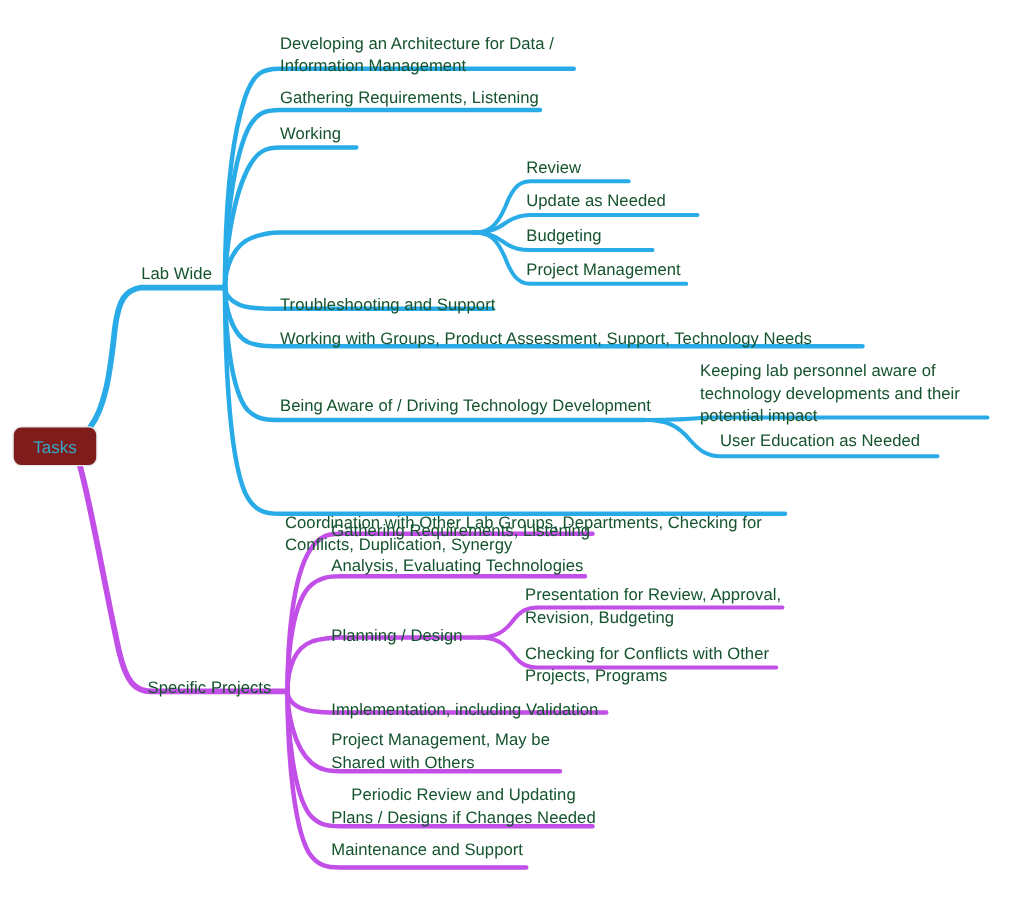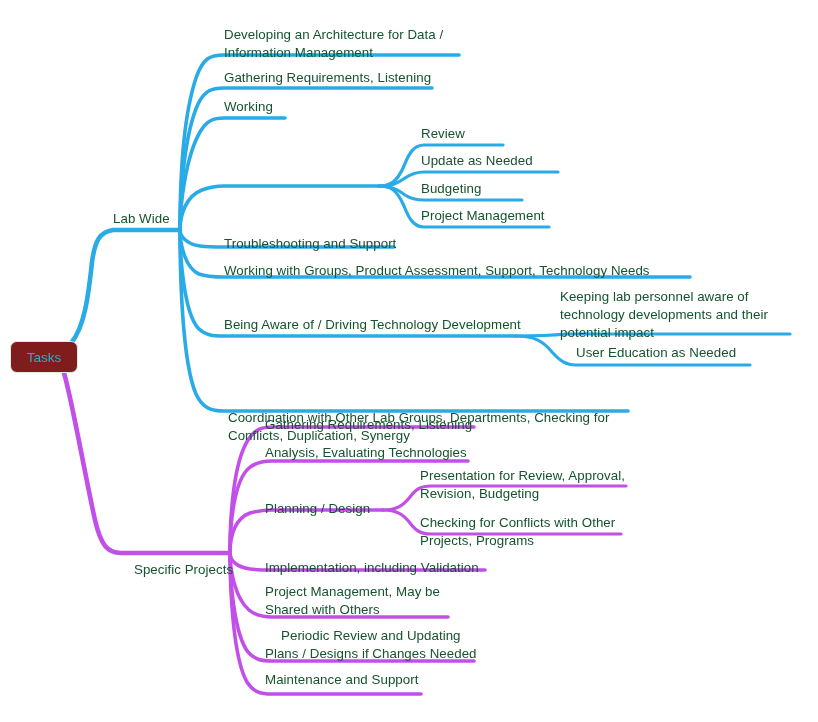--- a/index.html
+++ b/index.html
@@ -139,21 +139,21 @@
 
   <div class="node-label" style="left:560px; top:288px;">Keeping lab personnel aware of
 technology developments and their
 potential impact</div>
 
   <div class="node-label" style="left:576px; top:344px;">User Education as Needed</div>
 
   <div class="node-label" style="left:228px; top:373px;margin-top:36px;">Coordination with Other Lab Groups, Departments, Checking for
 Conflicts, Duplication, Synergy</div>
 
-  <div class="node-label" style="left:134px; top:541px;margin-top:20px;">Specific Projects</div>
+  <div class="node-label" style="left:118px; top:541px;">Specific Projects</div>
 
   <div class="node-label" style="left:265px; top:416px;">Gathering Requirements, Listening</div>
 
   <div class="node-label" style="left:265px; top:444px;">Analysis, Evaluating Technologies</div>
 
   <div class="node-label" style="left:265px; top:500px;">Planning / Design</div>
 
   <div class="node-label" style="left:420px; top:467px;">Presentation for Review, Approval,
 Revision, Budgeting</div>
 

